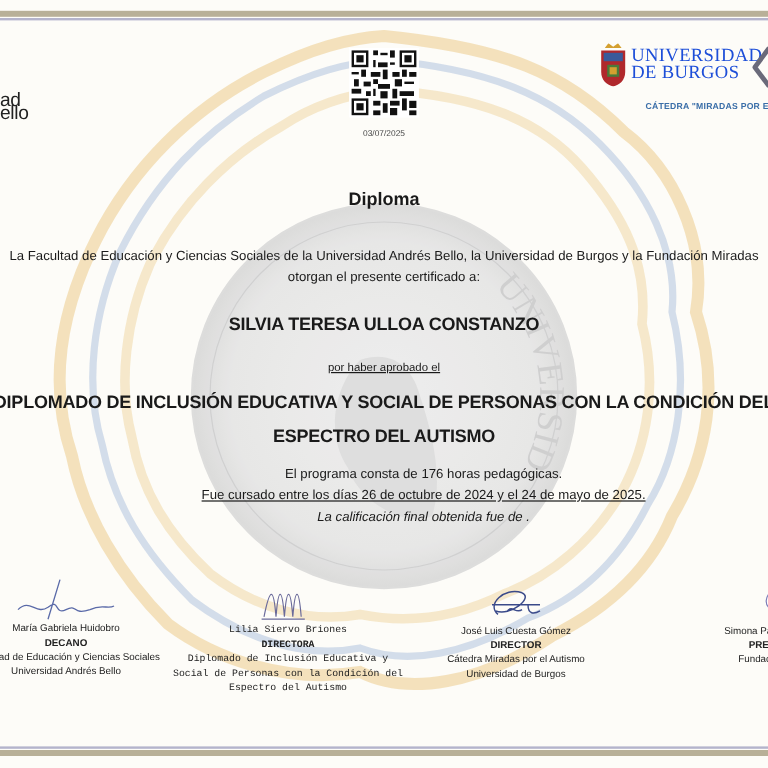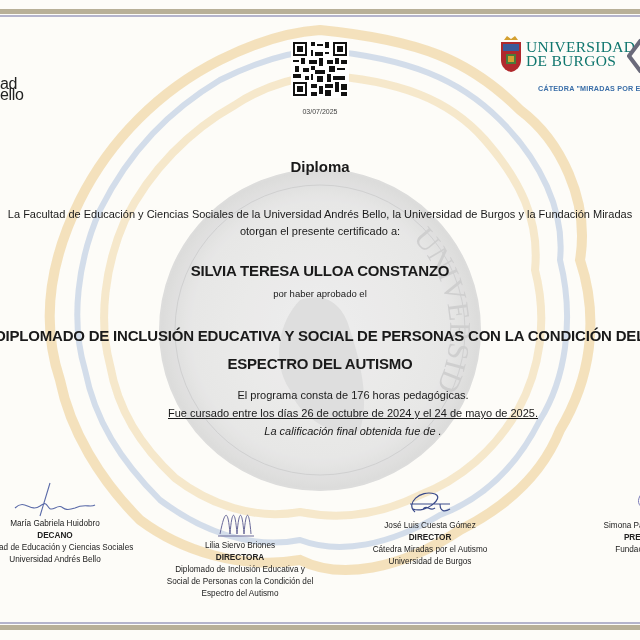--- a/index.html
+++ b/index.html
@@ -17,42 +17,42 @@
   .border-bottom .band-blue { margin-top:0; margin-bottom:1px; }
 
   .guilloche { position:absolute; left:0; top:0; width:640px; height:640px; pointer-events:none; }
 
   .logo-unab { position:absolute; left:0; top:78px; font-size:16px; line-height:11px; color:#222; letter-spacing:-0.3px; }
   .qr { position:absolute; left:291px; top:40px; width:58px; height:58px; background:#fff; }
   .qr-date { position:absolute; left:280px; top:108px; width:80px; text-align:center; font-size:7px; color:#444; }
 
   .ubu { position:absolute; left:500px; top:36px; display:flex; align-items:center; }
   .ubu-shield { width:22px; height:36px; }
-  .ubu-text { margin-left:4px; font-family:"Liberation Serif","DejaVu Serif",serif; font-size:15.5px; line-height:14px; color:#0f766e; letter-spacing:0.3px; }
+  .ubu-text { margin-left:4px; font-family:"Liberation Serif","DejaVu Serif",serif; font-size:15.5px; line-height:14px; color:#1d4ed8; letter-spacing:0.3px; }
   .catedra-mark { position:absolute; left:627px; top:38px; width:14px; height:36px; }
   .catedra-text { position:absolute; left:538px; top:84px; font-size:7.2px; font-weight:bold; color:#3a6ea8; letter-spacing:0.2px; white-space:nowrap; }
 
   .center { position:absolute; left:0; width:640px; text-align:center; white-space:nowrap; }
   .title { top:158px; font-size:15px; font-weight:bold; }
   .intro1 { top:208px; font-size:11px; left:-22px; width:684px; }
   .intro2 { top:225px; font-size:11px; }
   .name { top:262px; font-size:15px; font-weight:bold; letter-spacing:-0.2px; }
-  .aprob { top:288px; font-size:9.5px; }
+  .aprob { top:301px; font-size:9.5px;text-decoration:underline; }
   .prog1 { top:327px; font-size:15px; font-weight:bold; left:-60px; width:760px; letter-spacing:-0.2px; }
   .prog2 { top:355px; font-size:15px; font-weight:bold; letter-spacing:-0.2px; }
   .detail { font-size:11px;margin-left:33px; }
   .d1 { top:389px; }
   .d2 { top:407px;text-decoration:underline; }
   .d3 { top:425px;font-style:italic; }
 
   .sig { position:absolute; text-align:center; font-size:8.2px; line-height:12px; color:#222; white-space:nowrap; }
   .sig .role { font-weight:bold; }
   .sig svg { display:block; margin:0 auto; }
   .sig1 { left:-60px; width:230px; top:478px; }
-  .sig2 { left:140px; width:200px; top:504px; }
+  .sig2 { left:140px; width:200px; top:484px;font-family:Liberation Mono, monospace; }
   .sig3 { left:330px; width:200px; top:484px; }
   .sig4 { left:560px; width:180px; top:484px; }
 </style>
 </head>
 <body>
 
 <div class="border-top">
   <div class="band-gold"></div>
     <div class="band-blue"></div>
 </div>

